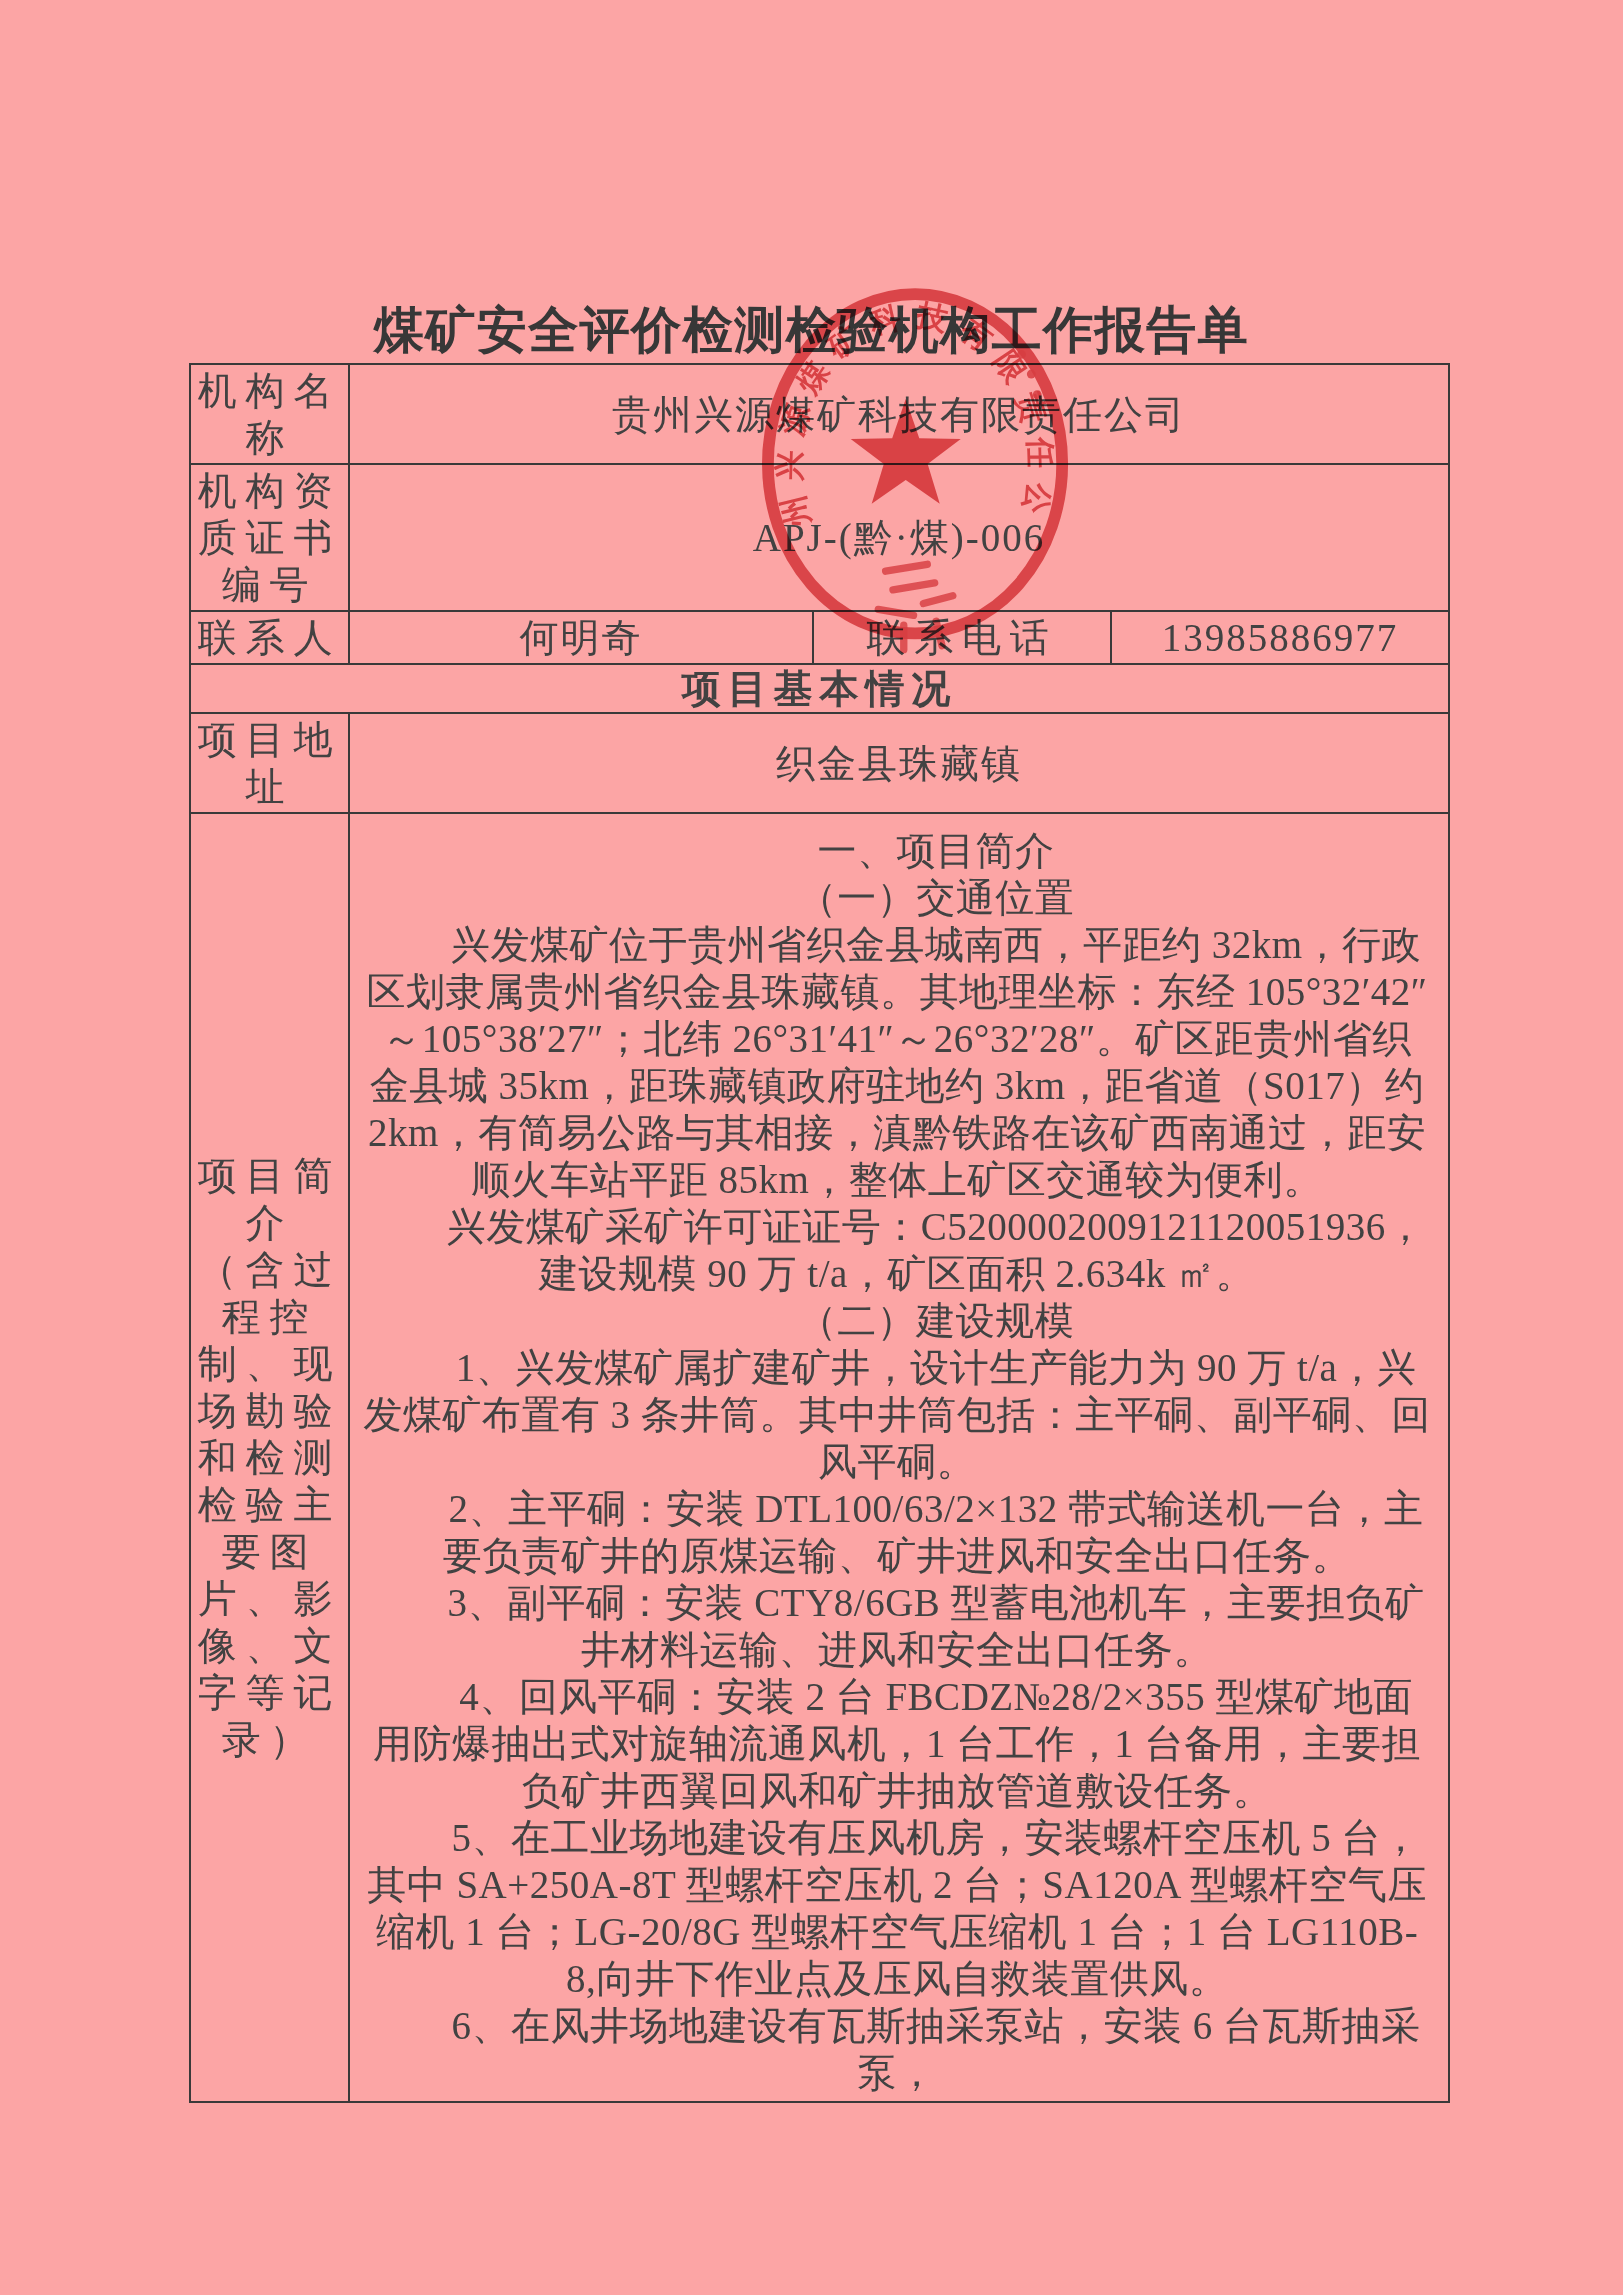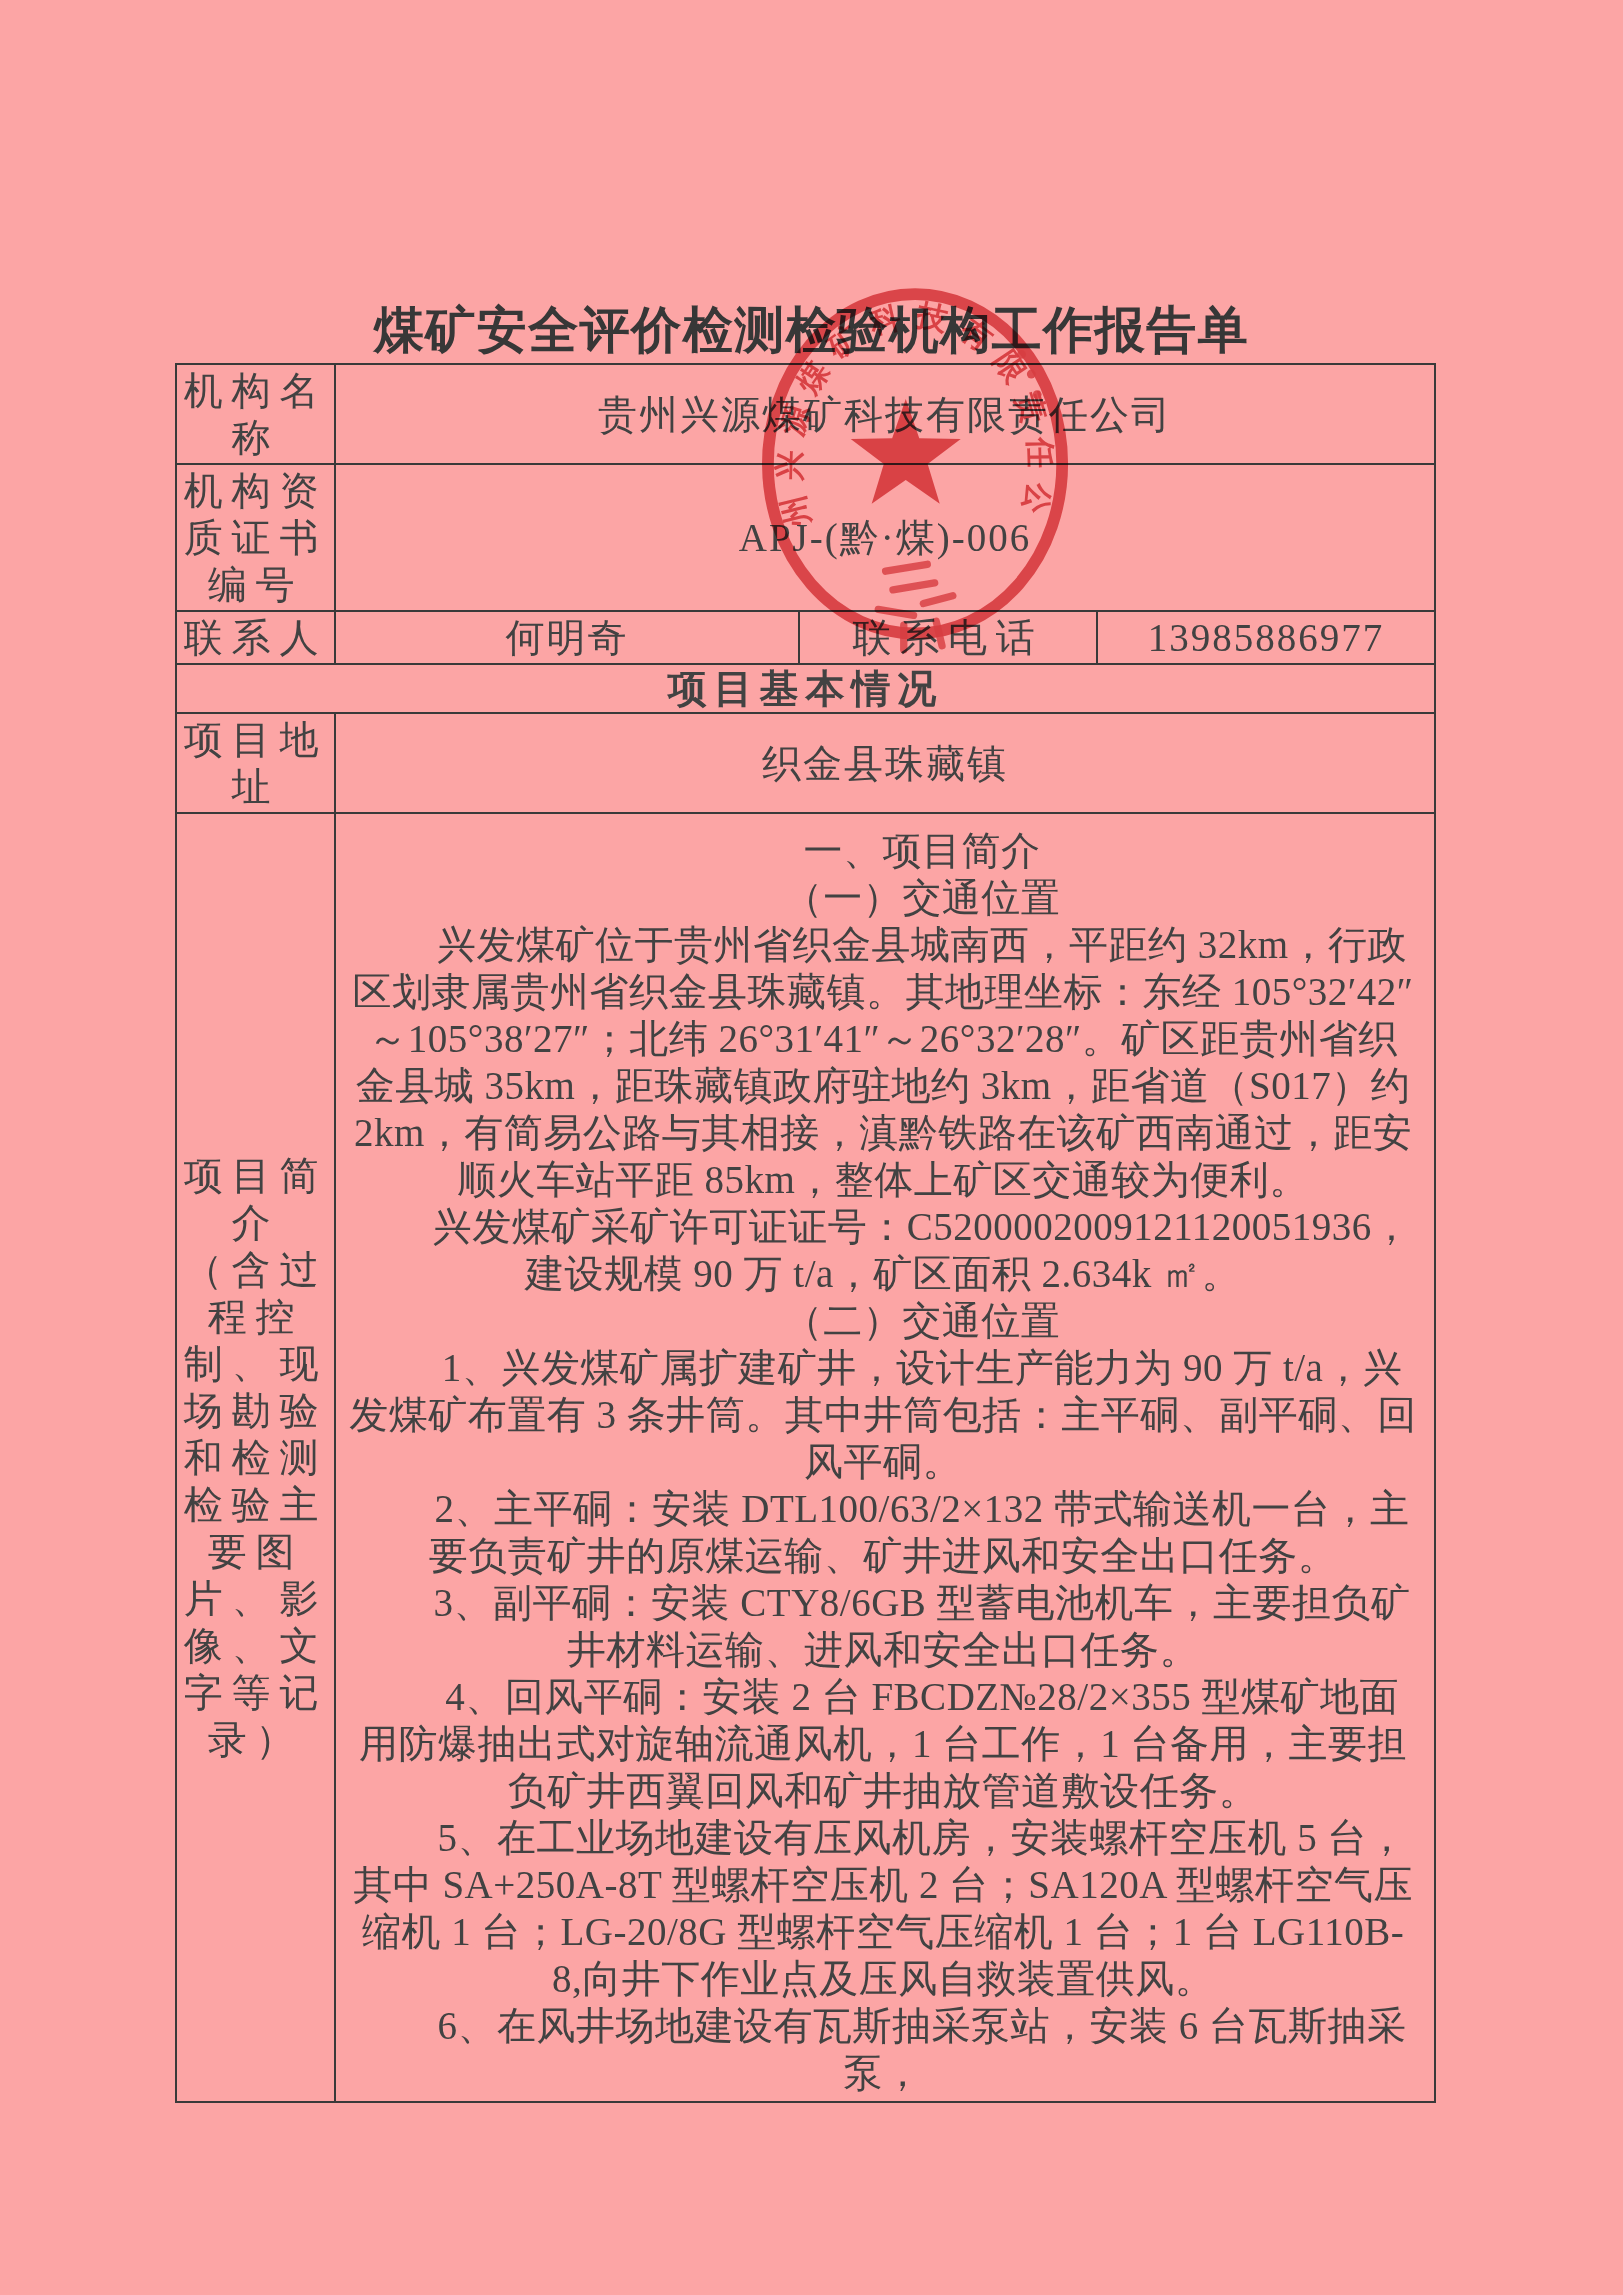--- a/index.html
+++ b/index.html
@@ -21,21 +21,21 @@
     width: 100%;
     text-align: center;
     font-size: 50px;
     font-weight: bold;
     letter-spacing: 1.5px;
     color: #373737;
     white-space: nowrap;
   }
   table.report {
     position: absolute;
-    left: 175px;
+    left: 189px;
     top: 363px;
     width: 1259px;
     border-collapse: collapse;
     table-layout: fixed;
   }
   table.report td {
     border: 2.9px solid #3a3a3a;
     vertical-align: middle;
     text-align: center;
     font-size: 39px;
@@ -140,21 +140,21 @@
 要图
 片、影
 像、文
 字等记
 录）</td>
       <td class="intro-content-cell" colspan="3">
             <div class="paragraph">一、项目简介</div>
             <div class="paragraph">（一）交通位置</div>
             <div class="paragraph">兴发煤矿位于贵州省织金县城南西，平距约 32km，行政区划隶属贵州省织金县珠藏镇。其地理坐标：东经 105°32′42″～105°38′27″；北纬 26°31′41″～26°32′28″。矿区距贵州省织金县城 35km，距珠藏镇政府驻地约 3km，距省道（S017）约 2km，有简易公路与其相接，滇黔铁路在该矿西南通过，距安顺火车站平距 85km，整体上矿区交通较为便利。</div>
             <div class="paragraph">兴发煤矿采矿许可证证号：C5200002009121120051936，建设规模 90 万 t/a，矿区面积 2.634k ㎡。</div>
-            <div class="paragraph">（二）交通位置</div>
+            <div class="paragraph">（二）建设规模</div>
             <div class="paragraph">1、兴发煤矿属扩建矿井，设计生产能力为 90 万 t/a，兴发煤矿布置有 3 条井筒。其中井筒包括：主平硐、副平硐、回风平硐。</div>
             <div class="paragraph">2、主平硐：安装 DTL100/63/2×132 带式输送机一台，主要负责矿井的原煤运输、矿井进风和安全出口任务。</div>
             <div class="paragraph">3、副平硐：安装 CTY8/6GB 型蓄电池机车，主要担负矿井材料运输、进风和安全出口任务。</div>
             <div class="paragraph">4、回风平硐：安装 2 台 FBCDZ№28/2×355 型煤矿地面用防爆抽出式对旋轴流通风机，1 台工作，1 台备用，主要担负矿井西翼回风和矿井抽放管道敷设任务。</div>
             <div class="paragraph">5、在工业场地建设有压风机房，安装螺杆空压机 5 台，其中 SA+250A-8T 型螺杆空压机 2 台；SA120A 型螺杆空气压缩机 1 台；LG-20/8G 型螺杆空气压缩机 1 台；1 台 LG110B-8,向井下作业点及压风自救装置供风。</div>
             <div class="paragraph">6、在风井场地建设有瓦斯抽采泵站，安装 6 台瓦斯抽采泵，</div>
           </td>
     </tr>
   </tbody>
     </table>

